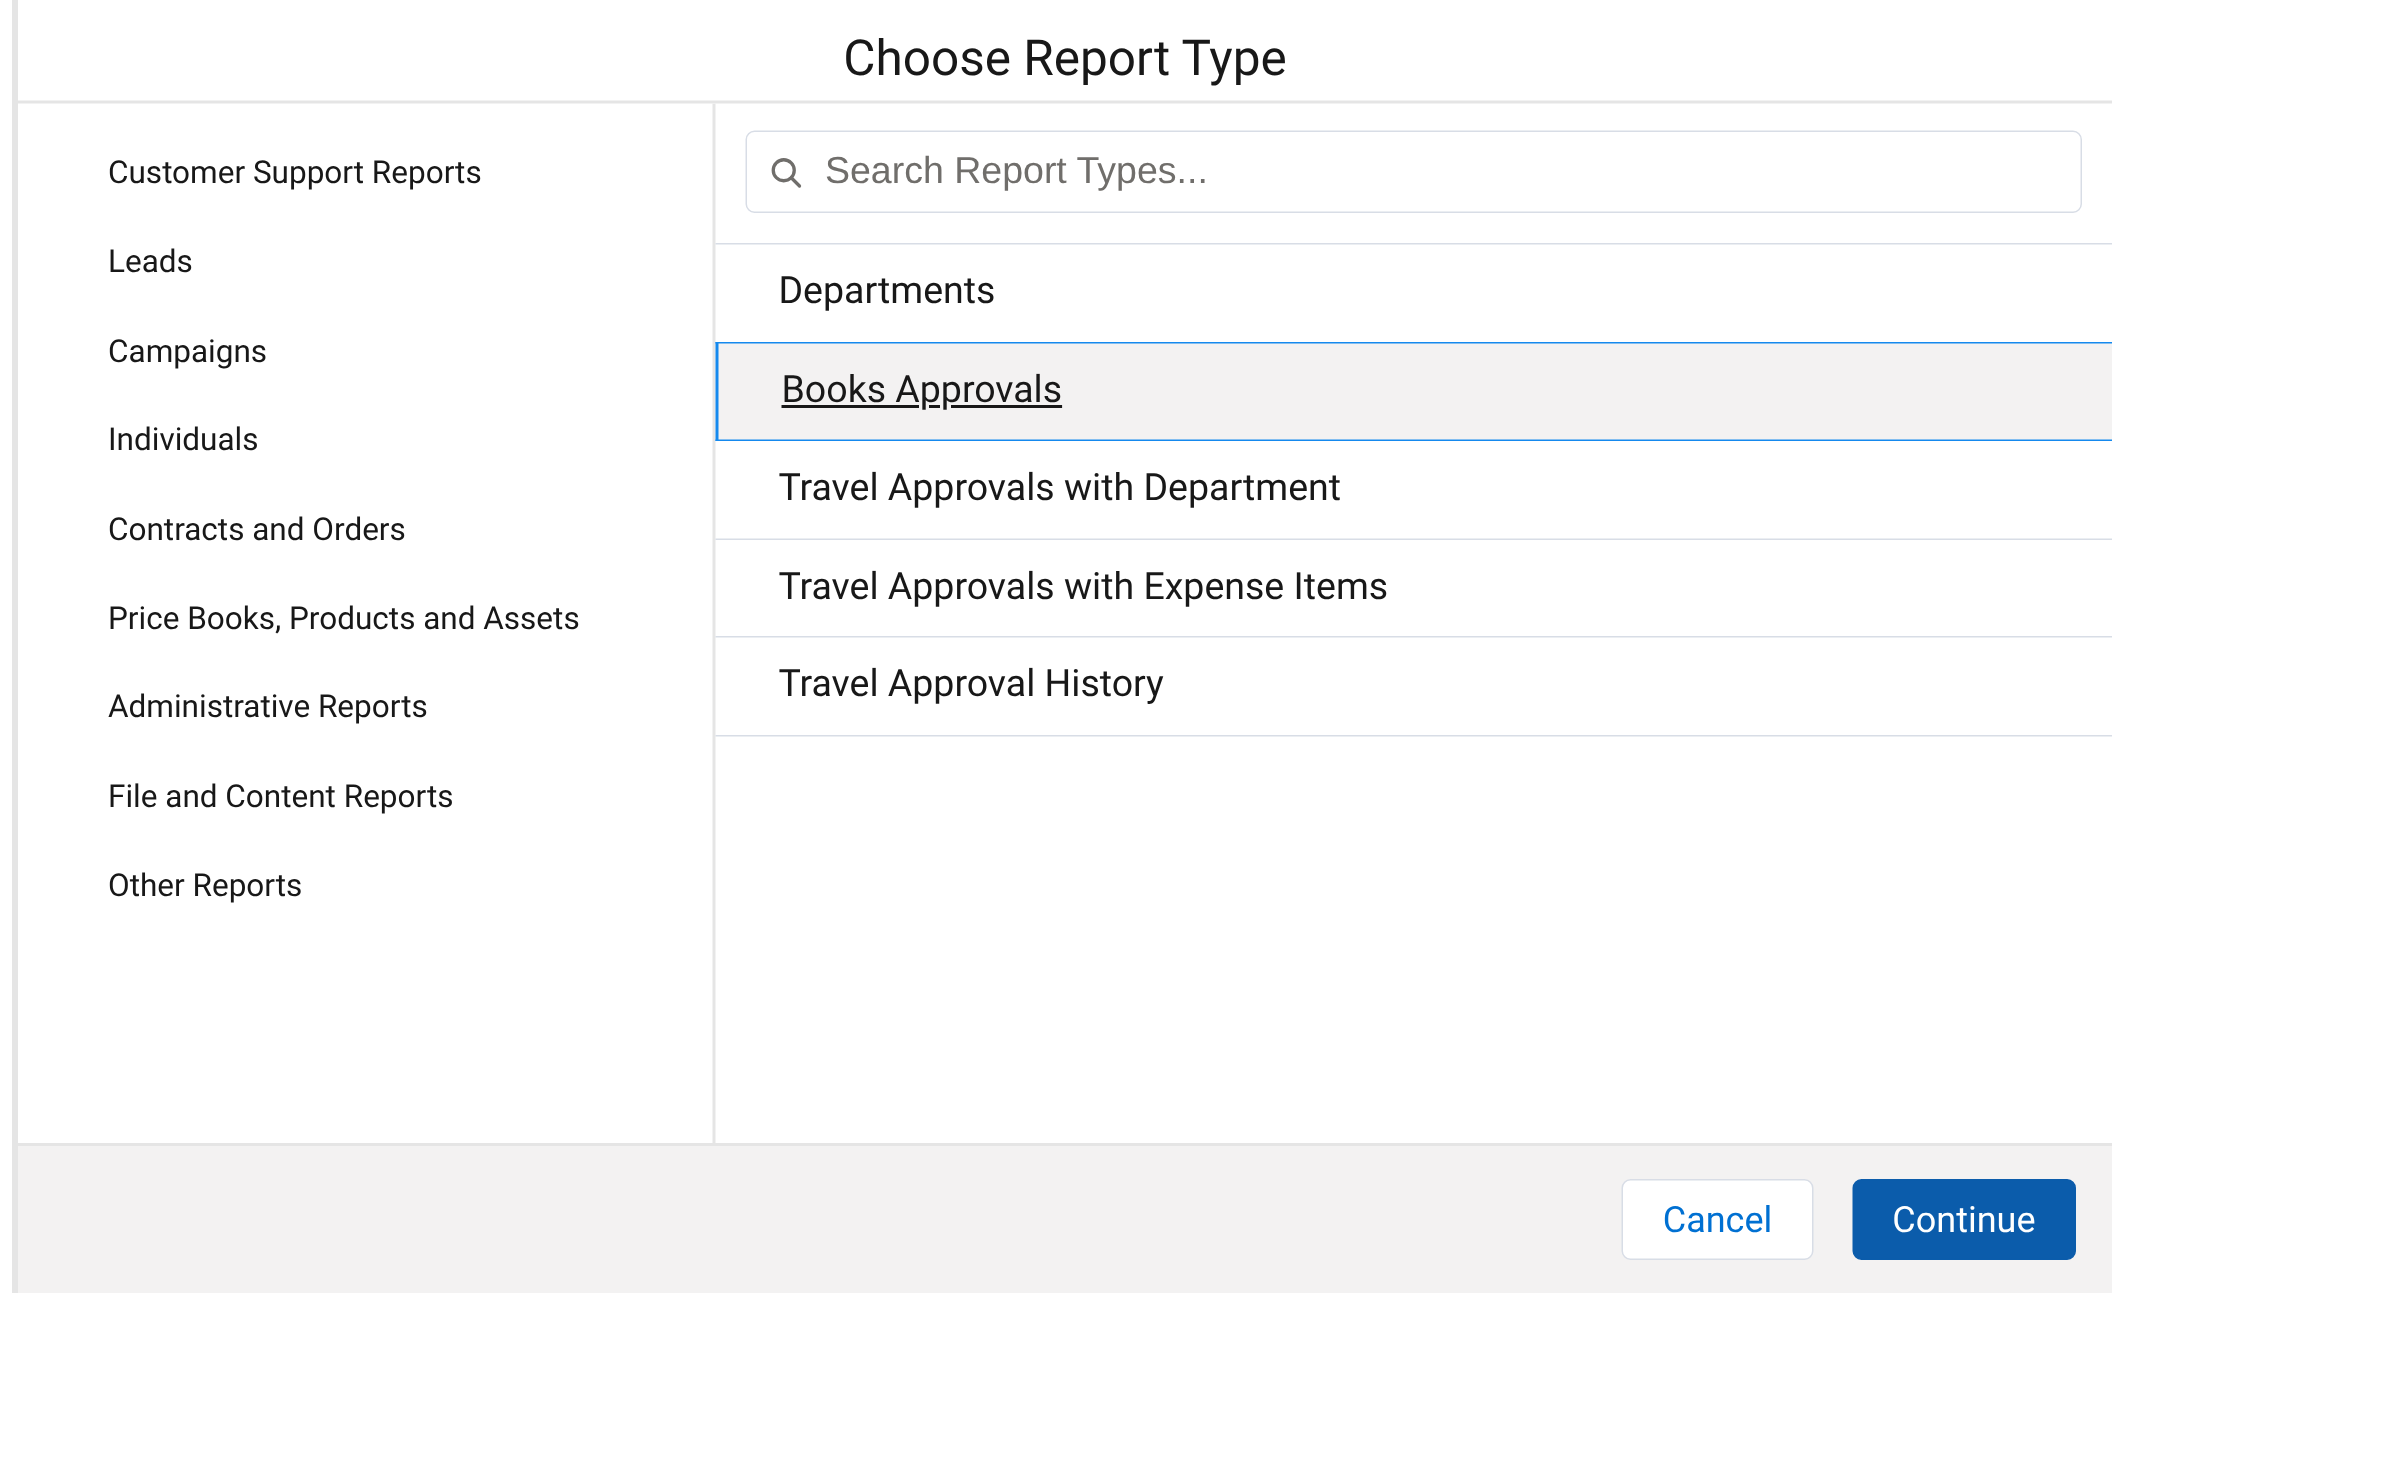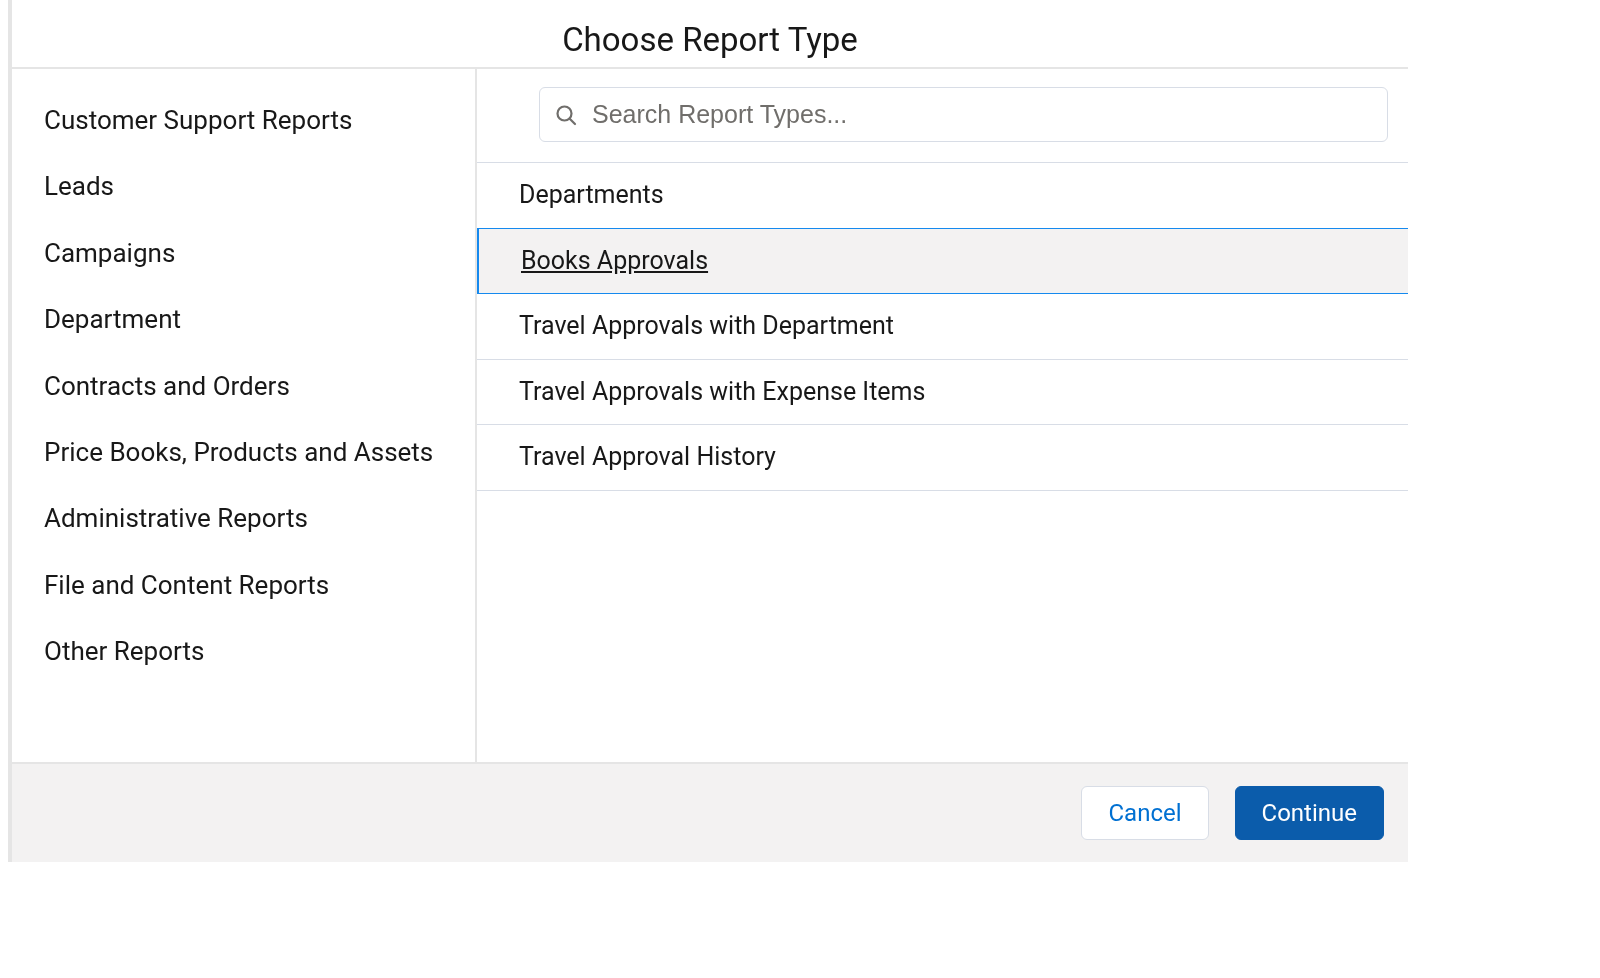--- a/index.html
+++ b/index.html
@@ -35,34 +35,33 @@
       display: flex;
       flex: 1;
       overflow: hidden;
     }
     .sidebar {
       width: 465px;
       border-right: 2px solid #e5e5e5;
       padding: 18px 0;
     }
     .sidebar-item {
-      padding: 15px 20px 15px 32px;
-      font-size: 26px;
+      padding: 15px 20px 15px 60px;
+      font-size: 21px;
       color: #181818;
       cursor: pointer;
       line-height: 1.4;
     }
     .main-panel {
       flex: 1;
       display: flex;
       flex-direction: column;
     }
     .search-wrapper {
       padding: 18px 20px 20px;
-      margin-left: 42px;
     }
     .search-box {
       position: relative;
       display: flex;
       align-items: center;
       border: 1px solid #d8dde6;
       border-radius: 6px;
       padding: 12px 14px;
       background: #fff;
     }
@@ -143,21 +142,21 @@
       <div class="sidebar-item">
         <span>Customer Support Reports</span>
       </div>
       <div class="sidebar-item">
         <span>Leads</span>
       </div>
       <div class="sidebar-item">
         <span>Campaigns</span>
       </div>
       <div class="sidebar-item">
-        <span>Department</span>
+        <span>Individuals</span>
       </div>
       <div class="sidebar-item">
         <span>Contracts and Orders</span>
       </div>
       <div class="sidebar-item">
         <span>Price Books, Products and Assets</span>
       </div>
       <div class="sidebar-item">
         <span>Administrative Reports</span>
       </div>

